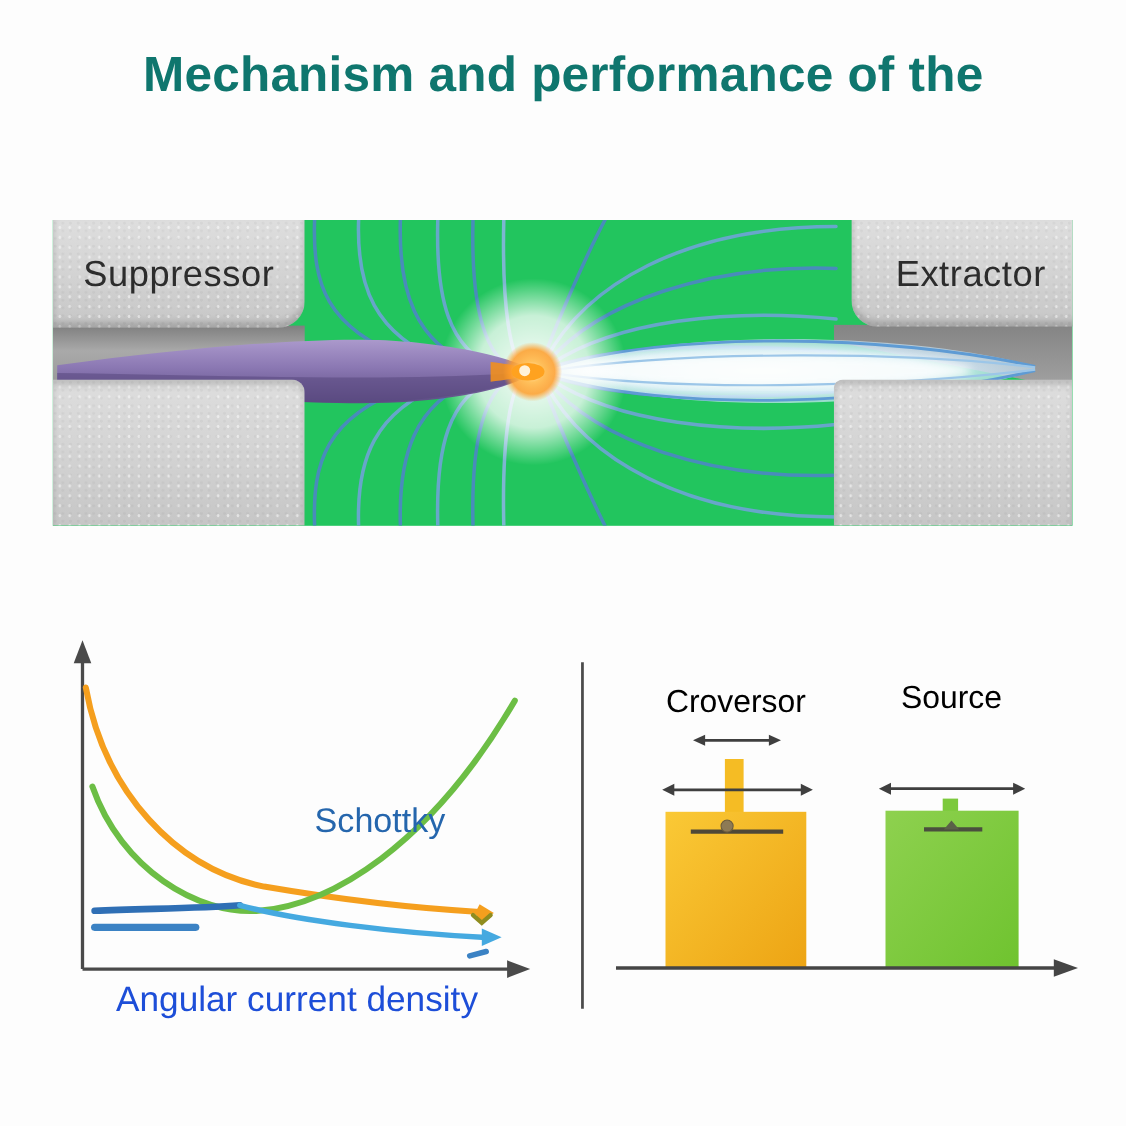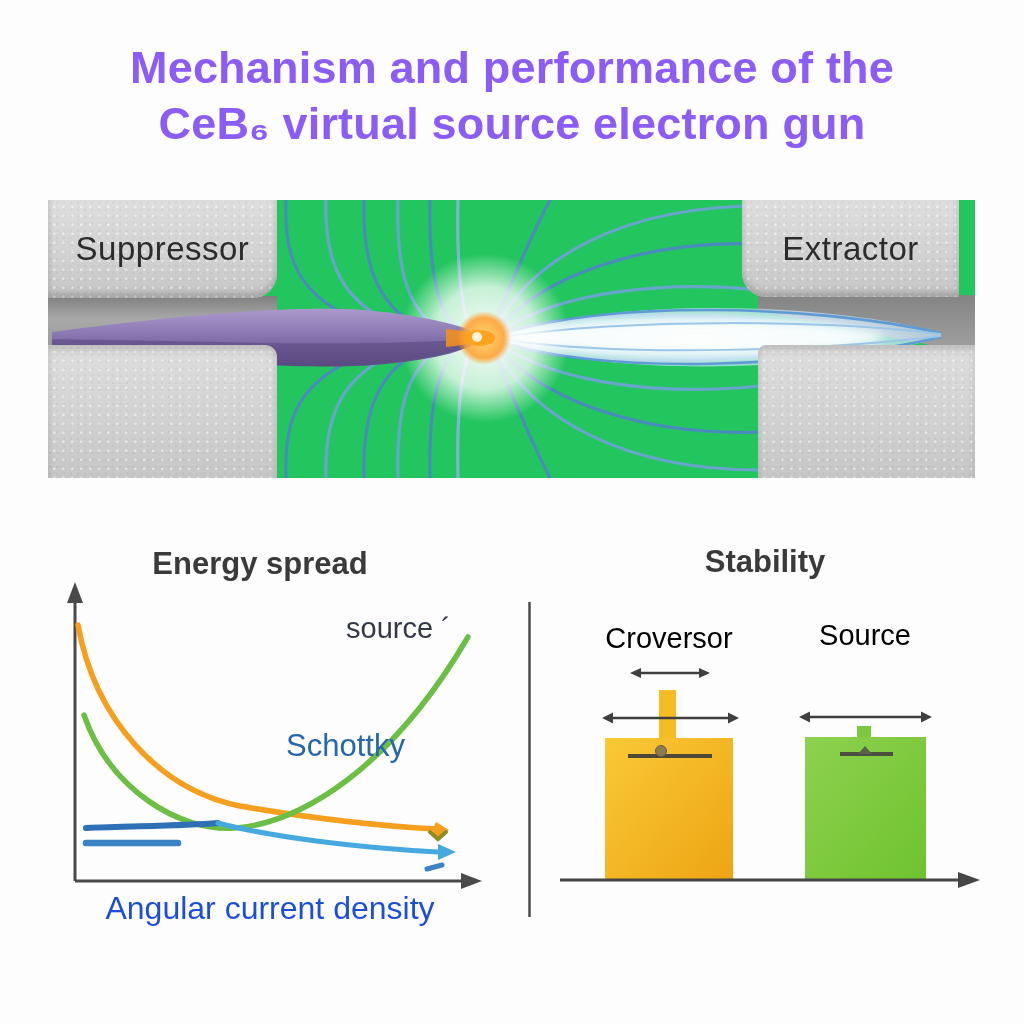--- a/index.html
+++ b/index.html
@@ -2,34 +2,34 @@
 <html><head>
 <meta charset="utf-8">
 <style>
   html,body{margin:0;padding:0;background:#fdfdfd;}
   #page{position:relative;width:1024px;height:1024px;background:#fdfdfd;overflow:hidden;
         font-family:"Liberation Sans","DejaVu Sans",sans-serif;color:#2a2a2a;}
   .abs{position:absolute;}
 
   
   #main-title{left:0;top:40px;width:1024px;text-align:center;font-weight:700;
-              font-size:45px;line-height:1.24;color:#8b5cf6;letter-spacing:0.2px;}
+              font-size:45px;line-height:1.24;color:#0f766e;letter-spacing:0.2px;}
 
   
   #band{left:48px;top:200px;width:927px;height:278px;background:#22c55e;overflow:hidden;}
   .metal{background-image:
       radial-gradient(circle at 30% 40%, rgba(0,0,0,0.035) 1px, transparent 1.6px),
       radial-gradient(circle at 70% 75%, rgba(255,255,255,0.5) 1px, transparent 1.6px),
       linear-gradient(180deg,#dedede 0%,#d2d2d2 55%,#c6c6c6 100%);
       background-size:7px 7px,9px 9px,100% 100%;}
   #blk-tl{left:0;top:0;width:229px;height:98px;border-radius:0 0 24px 0;
           box-shadow:inset 0 -5px 7px rgba(0,0,0,0.18);display:flex;align-items:center;justify-content:center;}
   #blk-bl{left:0;top:145px;width:229px;height:133px;border-radius:0 12px 0 0;
           box-shadow:inset 0 5px 7px rgba(0,0,0,0.15);}
-  #blk-tr{left:694px;top:0;width:217px;height:97px;border-radius:0 0 0 24px;
+  #blk-tr{left:726px;top:0;width:217px;height:97px;border-radius:0 0 0 24px;
           box-shadow:inset 0 -5px 7px rgba(0,0,0,0.18);display:flex;align-items:center;justify-content:center;text-align:right;}
   #blk-br{left:710px;top:145px;width:217px;height:133px;border-radius:8px 0 0 0;
           box-shadow:inset 0 5px 7px rgba(0,0,0,0.15);}
   #chan-l{left:0;top:96px;width:229px;height:51px;background:linear-gradient(180deg,#7f7f7f,#a9a9a9 45%,#9a9a9a);}
   #chan-r{left:710px;top:95px;width:217px;height:52px;background:linear-gradient(180deg,#848484,#9f9f9f);
           clip-path:polygon(0 0,100% 0,100% 100%,84% 100%,0 30%);}
   .electrode-label{font-size:33px;font-weight:500;color:#2c2c2c;letter-spacing:0.5px;}
 
   
   .panel-title{font-weight:700;font-size:31px;color:#3a3a3a;text-align:center;}
@@ -48,21 +48,20 @@
 
   svg{display:block;}
 </style>
 </head>
 <body>
 
 <div id="page">
 
   <div id="main-title" class="abs">
     <div>Mechanism and performance of the</div>
-    <div>CeB₆ virtual source electron gun</div>
   </div>
 
   <div id="band" class="abs">
     <div id="chan-l" class="abs"></div>
     <div id="chan-r" class="abs"></div>
 
     <svg class="abs" style="left:0;top:0" width="927" height="278" viewBox="0 0 927 278">
       <defs>
         <radialGradient id="halo" cx="50%" cy="50%" r="50%">
           <stop offset="0%" stop-color="#ffffff" stop-opacity="0.97"></stop>
@@ -145,21 +144,20 @@
     <div id="blk-tl" class="abs metal">
       <span class="electrode-label">Suppressor</span>
     </div>
     <div id="blk-bl" class="abs metal"></div>
     <div id="blk-tr" class="abs metal">
       <span class="electrode-label">Extractor</span>
     </div>
     <div id="blk-br" class="abs metal"></div>
   </div>
 
-  <div id="energy-title" class="abs panel-title">Energy spread</div>
 
   <svg class="abs" style="left:40px;top:540px" width="470" height="400" viewBox="0 0 470 400">
     <g stroke="#4a4a4a" stroke-width="3" fill="none">
       <line x1="35" y1="58" x2="35" y2="341"></line>
       <line x1="35" y1="341" x2="424" y2="341"></line>
     </g>
     <polygon points="35,42 27,63 43,63" fill="#4a4a4a"></polygon>
     <polygon points="442,341 421,333 421,349" fill="#4a4a4a"></polygon>
 
     <path d="M38,85 C55,180 120,250 200,266 C270,278 340,286 396,289" fill="none" stroke="#F59F1E" stroke-width="5.5" stroke-linecap="round"></path>
@@ -171,26 +169,24 @@
     <path d="M178,283 C230,297 320,308 398,312" fill="none" stroke="#45A9E0" stroke-width="5" stroke-linecap="round"></path>
     <polygon points="416,312 398,304 398,320" fill="#45A9E0"></polygon>
 
     <line x1="46" y1="303" x2="138" y2="303" stroke="#3B82C4" stroke-width="6.5" stroke-linecap="round"></line>
 
     <path d="M390,292 L398,299 L406,292" fill="none" stroke="#8F8C1E" stroke-width="4" stroke-linecap="round"></path>
     <line x1="387" y1="329" x2="402" y2="325" stroke="#3B82C4" stroke-width="5" stroke-linecap="round"></line>
   </svg>
 
   <div id="ceb-label" class="abs">
-    <div>source ´</div>
   </div>
   <div id="schottky-label" class="abs curve-label">Schottky</div>
   <div id="x-axis-label" class="abs">Angular current density</div>
 
-  <div id="stability-title" class="abs panel-title">Stability</div>
 
   <svg class="abs" style="left:528px;top:540px" width="470" height="400" viewBox="0 0 470 400">
     <defs>
       <linearGradient id="barOrange" x1="0" y1="0" x2="1" y2="1">
         <stop offset="0%" stop-color="#fac936"></stop>
         <stop offset="100%" stop-color="#eda414"></stop>
       </linearGradient>
       <linearGradient id="barGreen" x1="0" y1="0" x2="1" y2="1">
         <stop offset="0%" stop-color="#8ed14f"></stop>
         <stop offset="100%" stop-color="#6fc32f"></stop>

